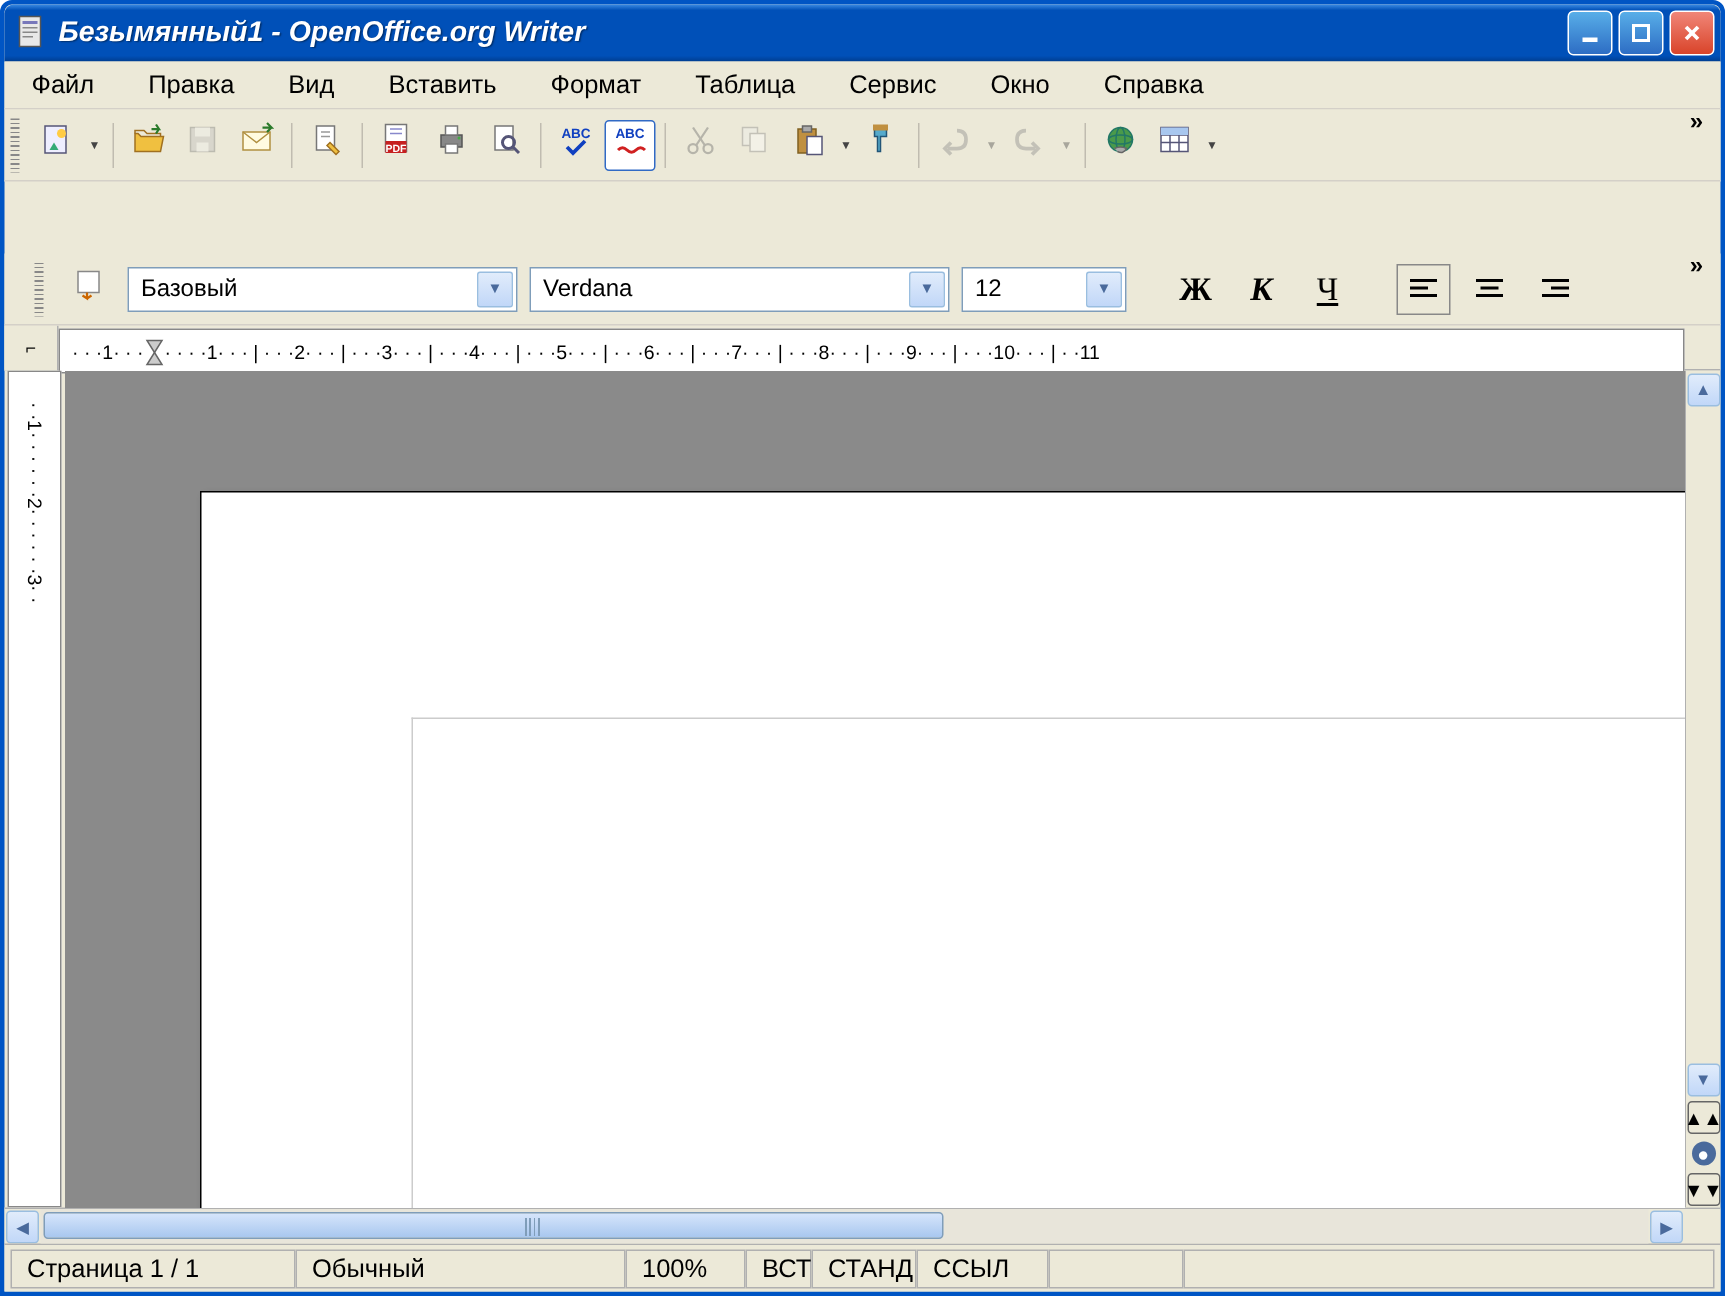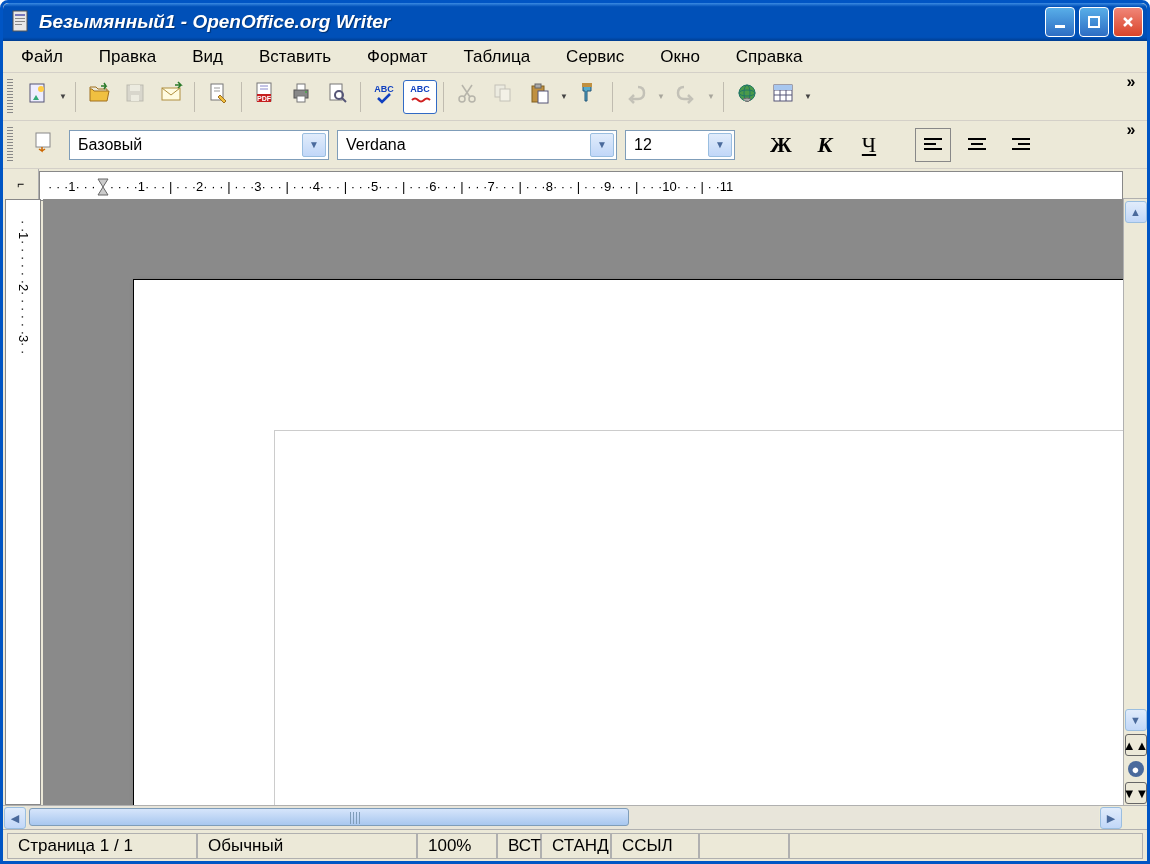--- a/index.html
+++ b/index.html
@@ -16,21 +16,21 @@
 .menu-item { padding: 4px 10px; font-size: 17px; color: #000; cursor: pointer; }
 .toolbar { height: 48px; background: #ece9d8; display: flex; align-items: center; padding: 0 4px; gap: 2px; border-bottom: 1px solid #d4d0c8; position: relative; }
 .toolbar-grip { width: 6px; height: 36px; background: repeating-linear-gradient(to bottom, #888 0 1px, transparent 1px 3px); margin-right: 6px; }
 .tb-btn { width: 34px; height: 34px; display: flex; align-items: flex-start; justify-content: center; border: 1px solid transparent; cursor: pointer; border-radius: 3px; font-size: 20px; text-decoration: underline; }
 .tb-btn.active { border: 1px solid #316ac5; background: #fff; }
 .tb-drop { width: 12px; display: flex; align-items: center; justify-content: center; font-size: 8px; color: #444; cursor: pointer; }
 .tb-sep { width: 1px; height: 30px; background: #c0bcb0; margin: 0 4px; }
 .tb-overflow { position: absolute; right: 6px; top: 0; width: 20px; height: 18px; font-size: 16px; font-weight: bold; color: #000; cursor: pointer; text-align: center; }
 .combo { height: 30px; border: 1px solid #7f9db9; background: #fff; display: flex; align-items: center; padding: 0 2px 0 8px; font-size: 16px; }
 .combo-arrow { width: 24px; height: 24px; background: linear-gradient(to bottom,#e1ecfb,#c1d7f8); border: 1px solid #9abee0; border-radius: 2px; margin-left: 4px; display: flex; align-items: center; justify-content: center; font-size: 10px; color: #4a6a9c; cursor: pointer; }
-.fmt-toolbar { height: 48px; background: #ece9d8; display: flex; align-items: center; padding: 0 4px; gap: 8px; border-bottom: 1px solid #d4d0c8; position: relative; }
+.fmt-toolbar { height: 48px; background: #ece9d8; display: flex; align-items: center; padding: 0 20px; gap: 8px; border-bottom: 1px solid #d4d0c8; position: relative; margin-top: 48px; }
 .fmt-btn { width: 36px; height: 34px; display: flex; align-items: center; justify-content: center; border: 1px solid transparent; cursor: pointer; font-size: 22px; font-family: "Times New Roman", serif; }
 .fmt-btn.bordered { border: 1px solid #888; }
 .ruler-container { height: 30px; background: #ece9d8; display: flex; border-bottom: 1px solid #b0b0b0; }
 .ruler-corner { width: 36px; height: 30px; background: #ece9d8; border-right: 1px solid #b0b0b0; display: flex; align-items: center; justify-content: center; font-size: 12px; }
 .h-ruler { flex: 1; height: 30px; background: #fff; position: relative; overflow: hidden; border: 1px solid #888; margin: 2px 0; }
 .h-ruler-ticks { position: absolute; left: 0; top: 0; height: 100%; white-space: nowrap; font-size: 13px; display: flex; align-items: center; letter-spacing: 0; }
 .content-area { flex: 1; display: flex; overflow: hidden; position: relative; }
 .v-ruler { width: 36px; background: #fff; border: 1px solid #888; margin: 0 2px; position: relative; }
 .v-ruler-ticks { position: absolute; top: 0; left: 0; width: 100%; writing-mode: vertical-rl; font-size: 13px; display: flex; align-items: center; }
 .doc-viewport { flex: 1; background: #8a8a8a; overflow: auto; position: relative; }

